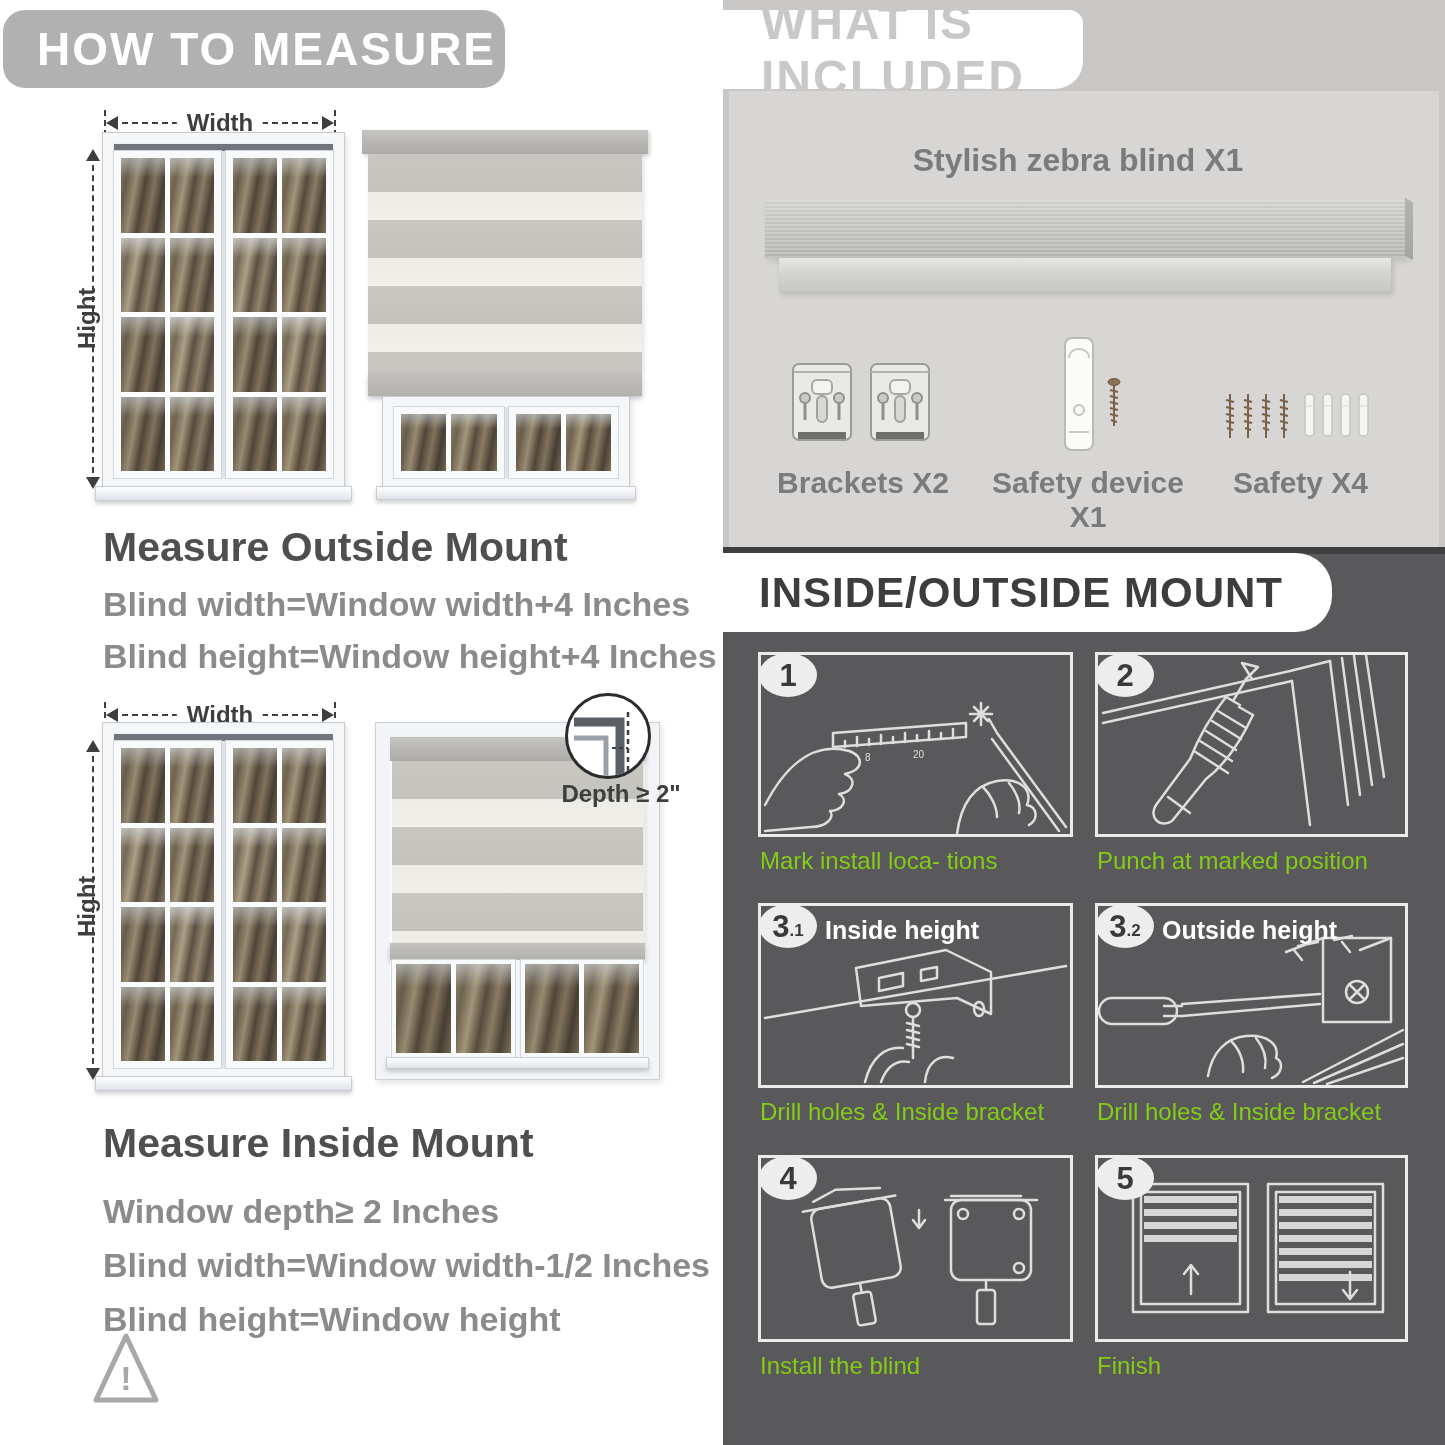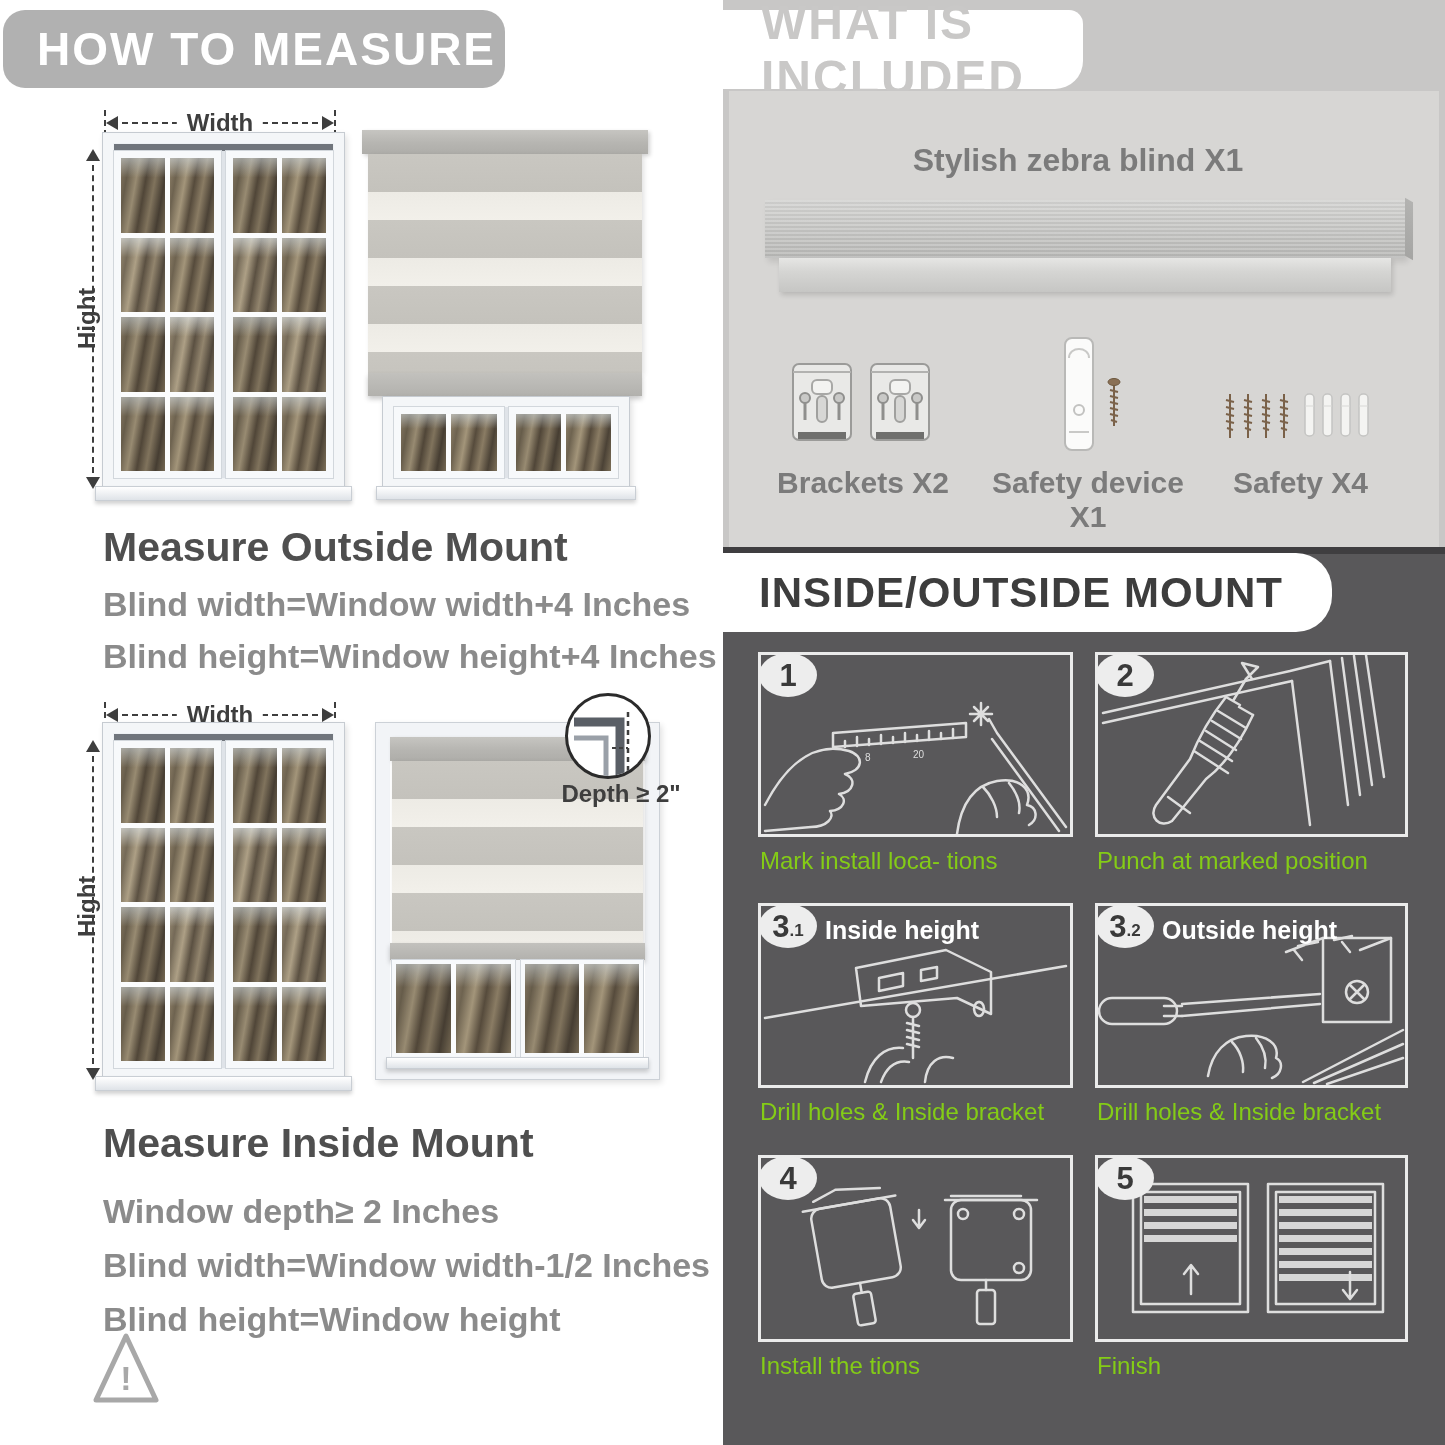--- a/index.html
+++ b/index.html
@@ -417,21 +417,21 @@
           <circle cx="258" cy="110" r="5"></circle>
           <path d="M225 122 v 10"></path>
           <rect x="216" y="132" width="18" height="34" rx="3"></rect>
         </svg>
         <div class="badge">
           <span class="num">4</span>
             <span class="sub"></span>
         </div>
         <div class="ptitle"></div>
       </div>
-      <div class="abs caption" style="left:37px;top:805px;">Install the tions</div>
+      <div class="abs caption" style="left:37px;top:805px;">Install the blind</div>
 
       <div class="abs panel" style="left:372px;top:608px;width:313px;height:187px;">
         <svg class="art" viewBox="0 0 307 181">
           <rect x="35" y="26" width="115" height="128"></rect>
           <rect x="43" y="34" width="99" height="112"></rect>
           <rect class="fillr" x="46" y="38" width="93" height="7"></rect>
           <rect class="fillr" x="46" y="51" width="93" height="7"></rect>
           <rect class="fillr" x="46" y="64" width="93" height="7"></rect>
           <rect class="fillr" x="46" y="77" width="93" height="7"></rect>
           <path d="M93 136 V 108 M86 116 l 7 -9 l 7 9"></path>

